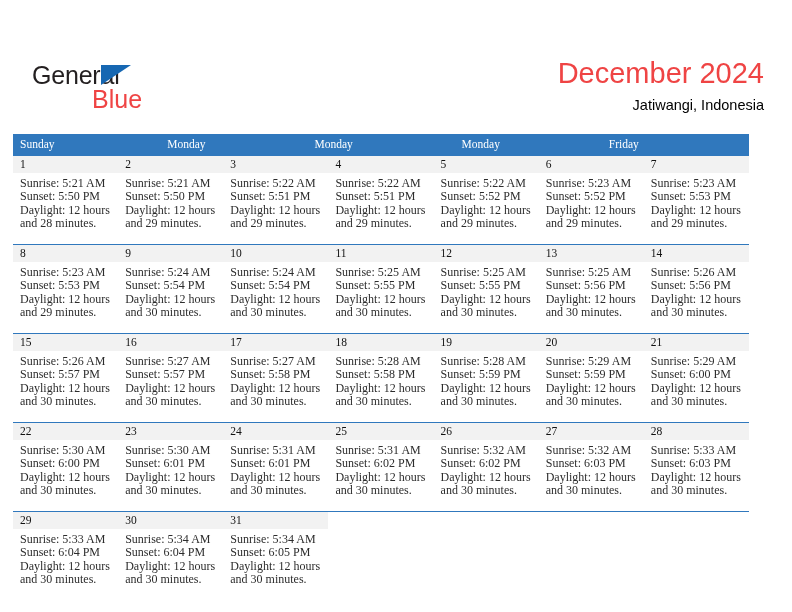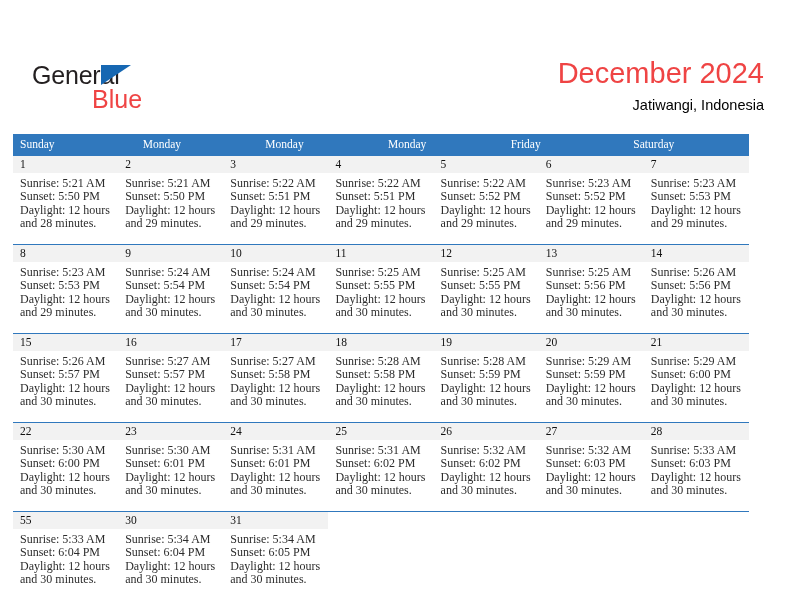--- a/index.html
+++ b/index.html
@@ -169,21 +169,20 @@
   </div>
 
   <div class="calendar">
 
     <div class="dow-row">
       <div class="dow-cell">Sunday</div>
       <div class="dow-cell">Monday</div>
       <div class="dow-cell">Monday</div>
       <div class="dow-cell">Monday</div>
       <div class="dow-cell">Friday</div>
-      <div class="dow-cell">Saturday</div>
     </div>
 
     <div class="week-row">
       <div class="day-cell">
         <div class="date-band">1</div>
         <div class="day-info">
           <div>Sunrise: 5:21 AM</div>
           <div>Sunset: 5:50 PM</div>
           <div>Daylight: 12 hours</div>
           <div>and 28 minutes.</div>
@@ -438,21 +437,21 @@
           <div>Sunrise: 5:33 AM</div>
           <div>Sunset: 6:03 PM</div>
           <div>Daylight: 12 hours</div>
           <div>and 30 minutes.</div>
         </div>
       </div>
     </div>
 
     <div class="week-row">
       <div class="day-cell">
-        <div class="date-band">55</div>
+        <div class="date-band">29</div>
         <div class="day-info">
           <div>Sunrise: 5:33 AM</div>
           <div>Sunset: 6:04 PM</div>
           <div>Daylight: 12 hours</div>
           <div>and 30 minutes.</div>
         </div>
       </div>
       <div class="day-cell">
         <div class="date-band">30</div>
         <div class="day-info">

